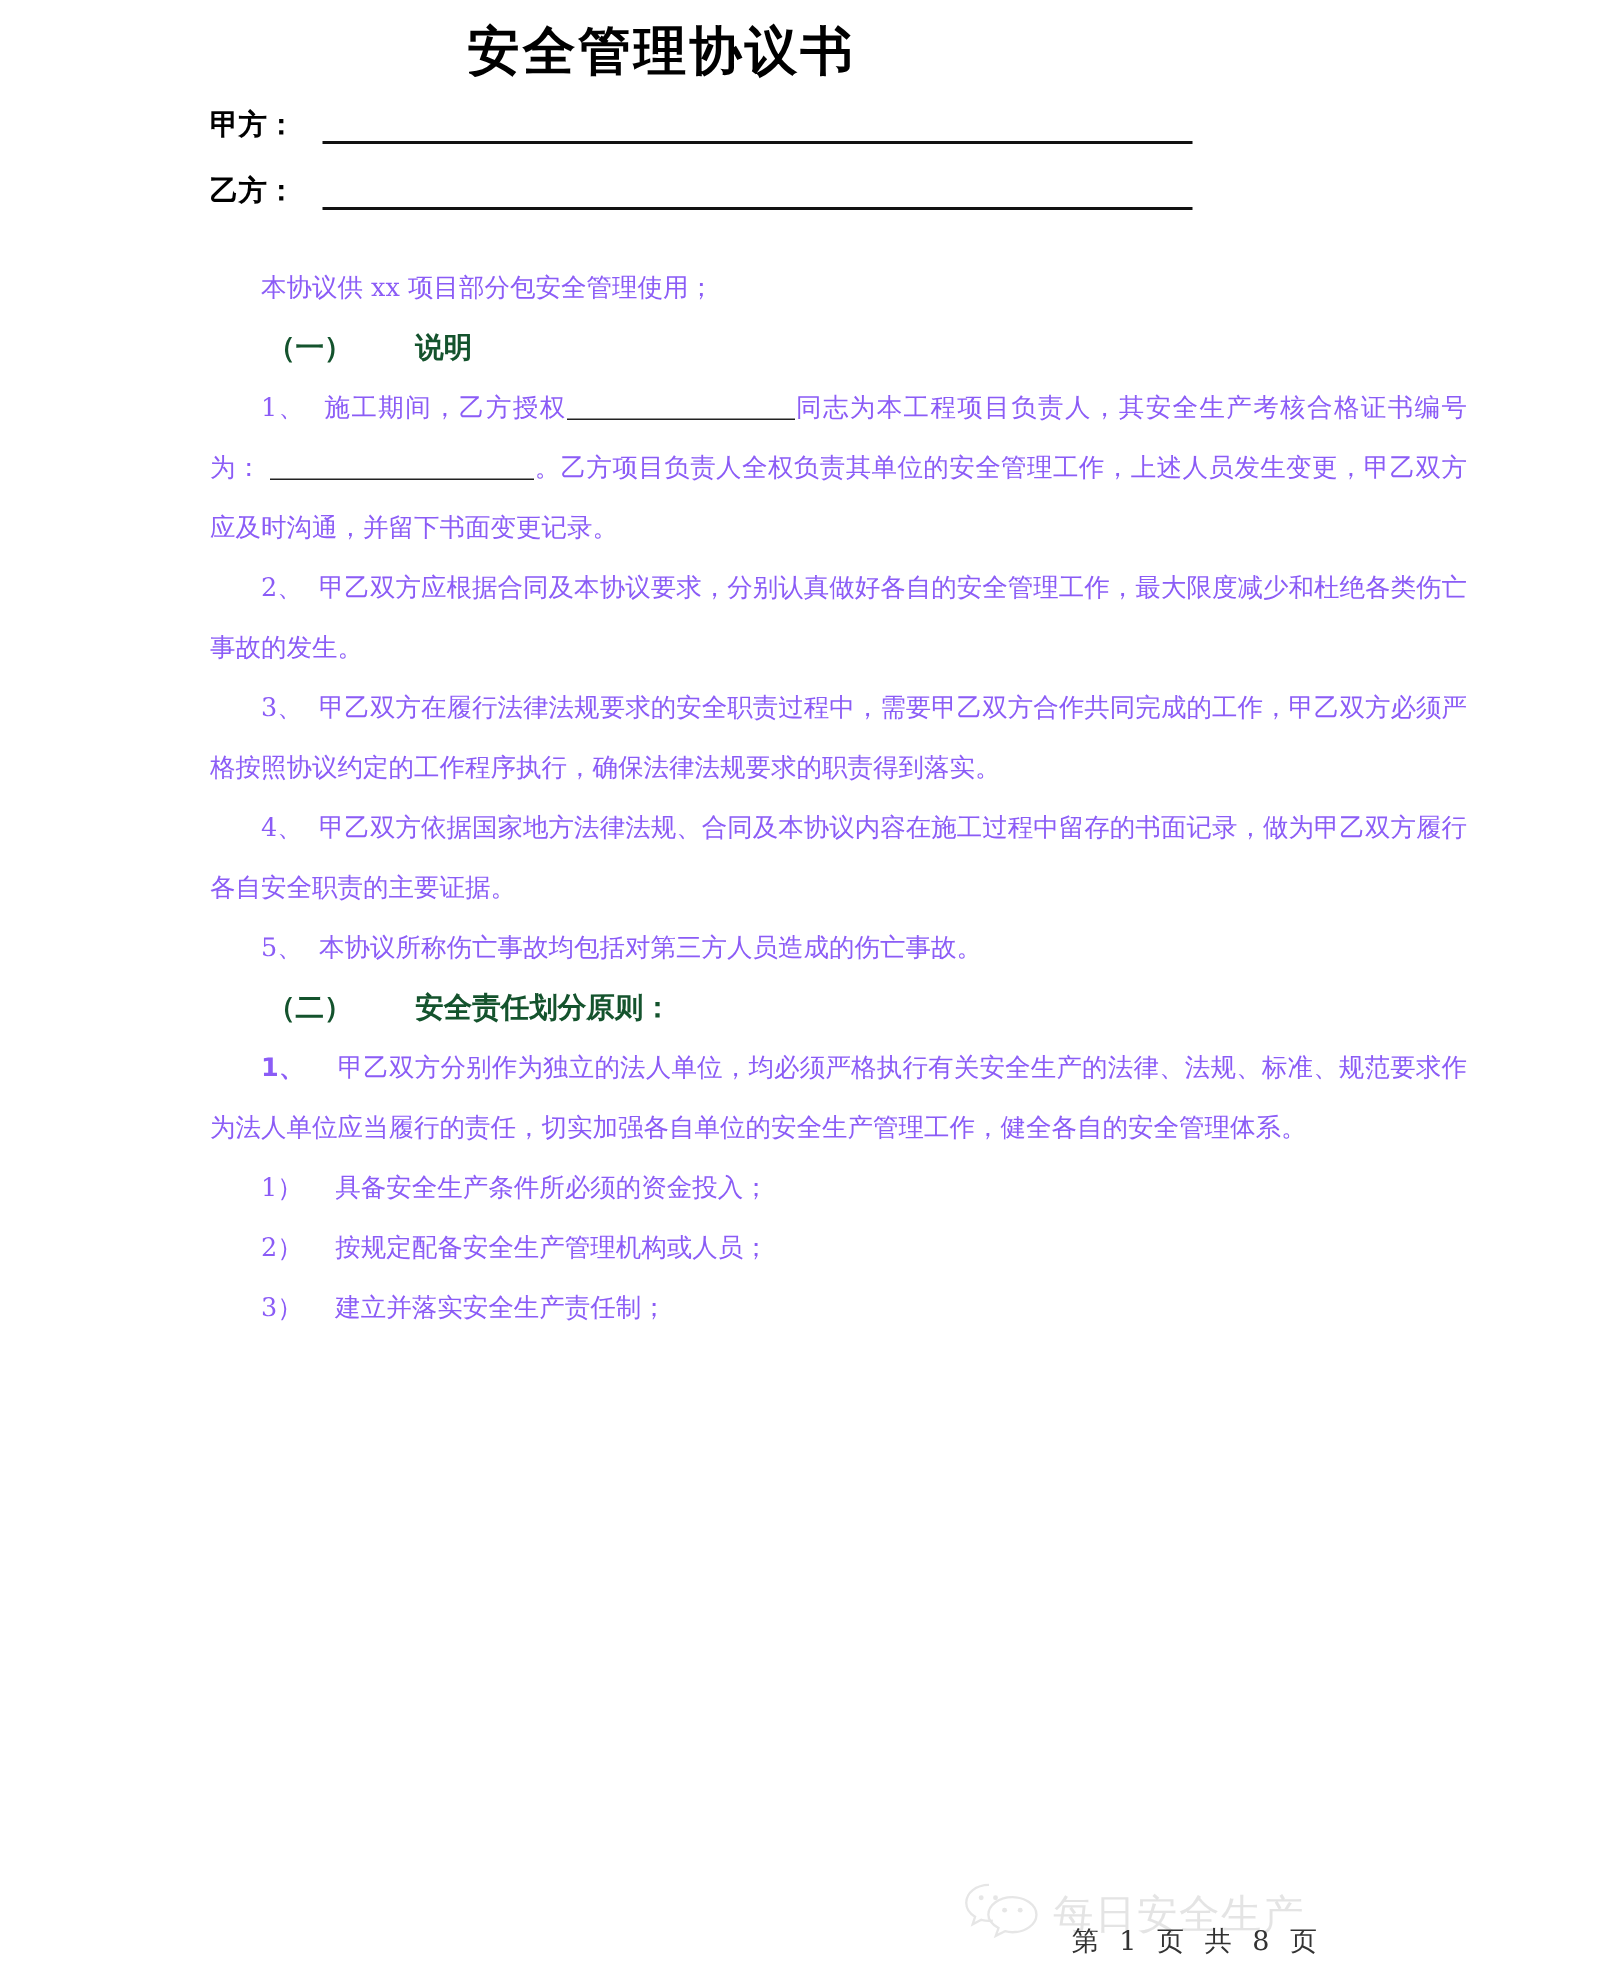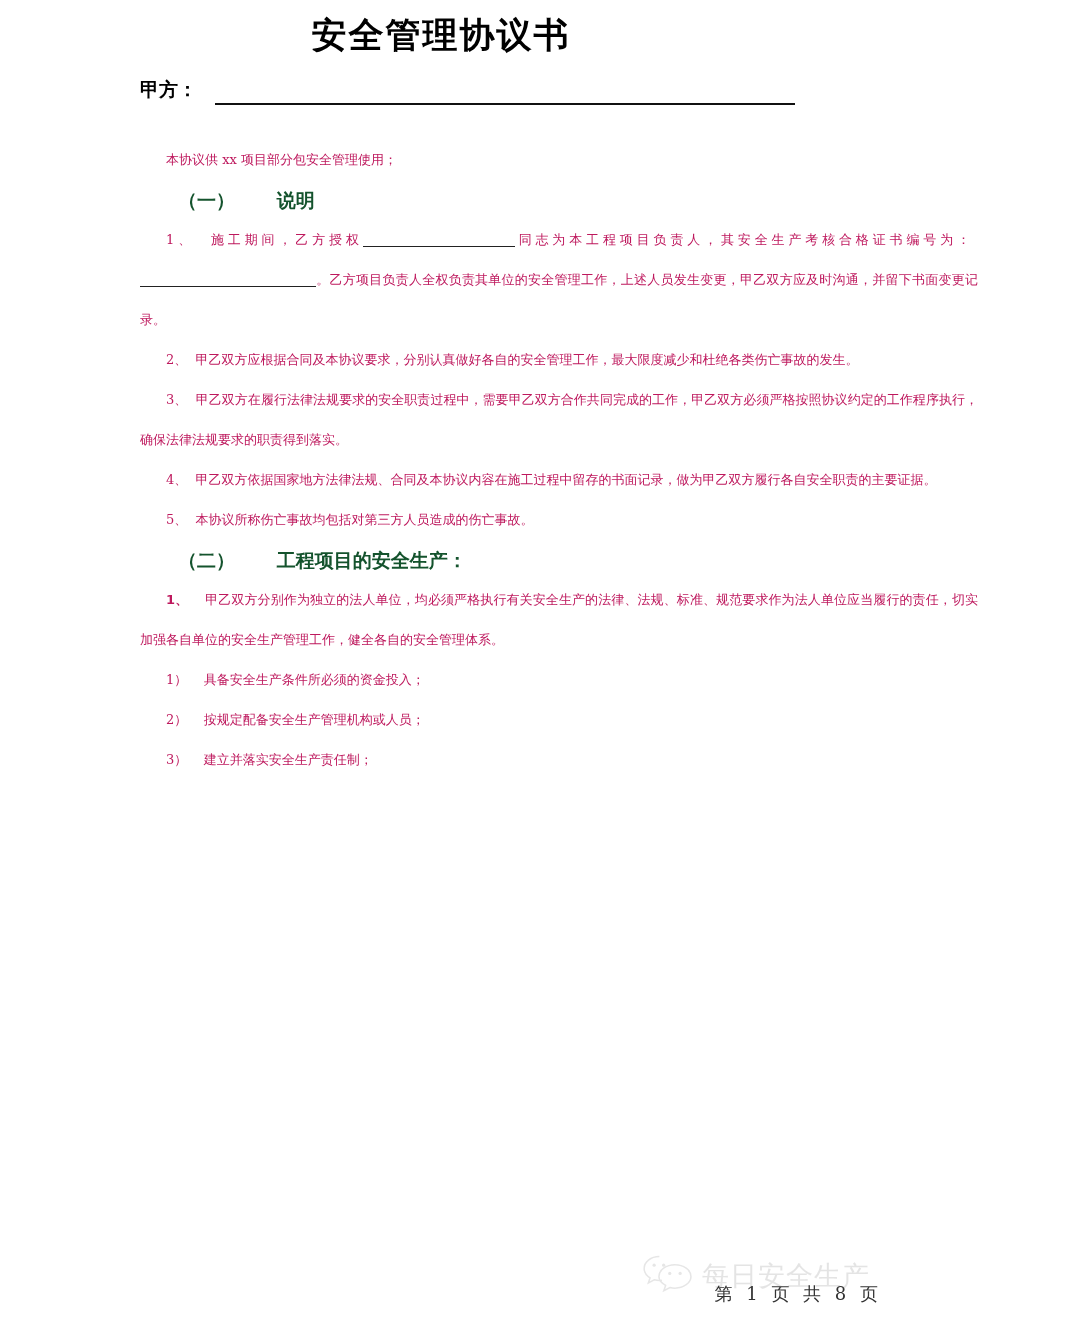--- a/index.html
+++ b/index.html
@@ -42,47 +42,47 @@
   .body-area {
     position: absolute;
     left: 140px;
     top: 70px;
     width: 838px;
   }
 
   
   .party-row {
     display: flex;
-    align-items: center;
-    margin-bottom: 12px;
+    align-items: flex-start;
+    margin-bottom: 0px;
     height: 44px;
   }
   .party-label {
     font-family: "DejaVu Sans", "Liberation Sans", sans-serif;
     font-weight: bold;
     font-size: 19px;
     color: #000;
     white-space: nowrap;
     padding-bottom: 4px;
   }
   .party-blank {
     flex: 0 0 580px;
     margin-left: 18px;
     border-bottom: 2px solid #111;
     height: 24px;
   }
 
   
   p.para {
-    font-size: 13px;
+    font-size: 17px;
     line-height: 40px;
     margin: 0;
     text-align: justify;
     text-justify: inter-ideograph;
-    color: #be185d;
+    color: #8b5cf6;
     word-break: break-all;
   }
   p.indent {
     text-indent: 2em;
   }
 
   
   p.section-head {
     font-family: "DejaVu Sans", "Liberation Sans", sans-serif;
     font-weight: bold;
@@ -150,40 +150,44 @@
 
   <h1 class="doc-title">安全管理协议书</h1>
 
   <div class="body-area">
 
     <div class="party-row">
       <span class="party-label">甲方：</span>
       <span class="party-blank"></span>
     </div>
 
+    <div class="party-row">
+      <span class="party-label">乙方：</span>
+      <span class="party-blank"></span>
+    </div>
 
     <div style="height:14px"></div>
 
     <p class="para indent">本协议供 xx 项目部分包安全管理使用；</p>
 
 
 
     <p class="section-head"><span>（一）</span><span class="sec-gap"></span><span>说明</span></p>
 
     <p class="para indent"><span>1、</span>&nbsp;&nbsp;<span>施工期间，乙方授权</span><span class="blank-inline b-150"></span><span>同志为本工程项目负责人，其安全生产考核合格证书编号为：</span>&nbsp;<span class="blank-inline b-175"></span><span>。乙方项目负责人全权负责其单位的安全管理工作，上述人员发生变更，甲乙双方应及时沟通，并留下书面变更记录。</span></p>
 
     <p class="para indent"><span>2、</span>&nbsp;&nbsp;<span>甲乙双方应根据合同及本协议要求，分别认真做好各自的安全管理工作，最大限度减少和杜绝各类伤亡事故的发生。</span></p>
 
     <p class="para indent"><span>3、</span>&nbsp;&nbsp;<span>甲乙双方在履行法律法规要求的安全职责过程中，需要甲乙双方合作共同完成的工作，甲乙双方必须严格按照协议约定的工作程序执行，确保法律法规要求的职责得到落实。</span></p>
 
     <p class="para indent"><span>4、</span>&nbsp;&nbsp;<span>甲乙双方依据国家地方法律法规、合同及本协议内容在施工过程中留存的书面记录，做为甲乙双方履行各自安全职责的主要证据。</span></p>
 
     <p class="para indent"><span>5、</span>&nbsp;&nbsp;<span>本协议所称伤亡事故均包括对第三方人员造成的伤亡事故。</span></p>
 
-    <p class="section-head"><span>（二）</span><span class="sec-gap"></span><span>工程项目的安全生产：</span></p>
+    <p class="section-head"><span>（二）</span><span class="sec-gap"></span><span>安全责任划分原则：</span></p>
 
     <p class="para indent"><span class="num-bold">1、</span>&nbsp;&nbsp;&nbsp;&nbsp;<span>甲乙双方分别作为独立的法人单位，均必须严格执行有关安全生产的法律、法规、标准、规范要求作为法人单位应当履行的责任，切实加强各自单位的安全生产管理工作，健全各自的安全管理体系。</span></p>
 
 
     <p class="para indent"><span>1）</span>&nbsp;&nbsp;&nbsp;&nbsp;<span>具备安全生产条件所必须的资金投入；</span></p>
 
     <p class="para indent"><span>2）</span>&nbsp;&nbsp;&nbsp;&nbsp;<span>按规定配备安全生产管理机构或人员；</span></p>
 
     <p class="para indent"><span>3）</span>&nbsp;&nbsp;&nbsp;&nbsp;<span>建立并落实安全生产责任制；</span></p>
 

